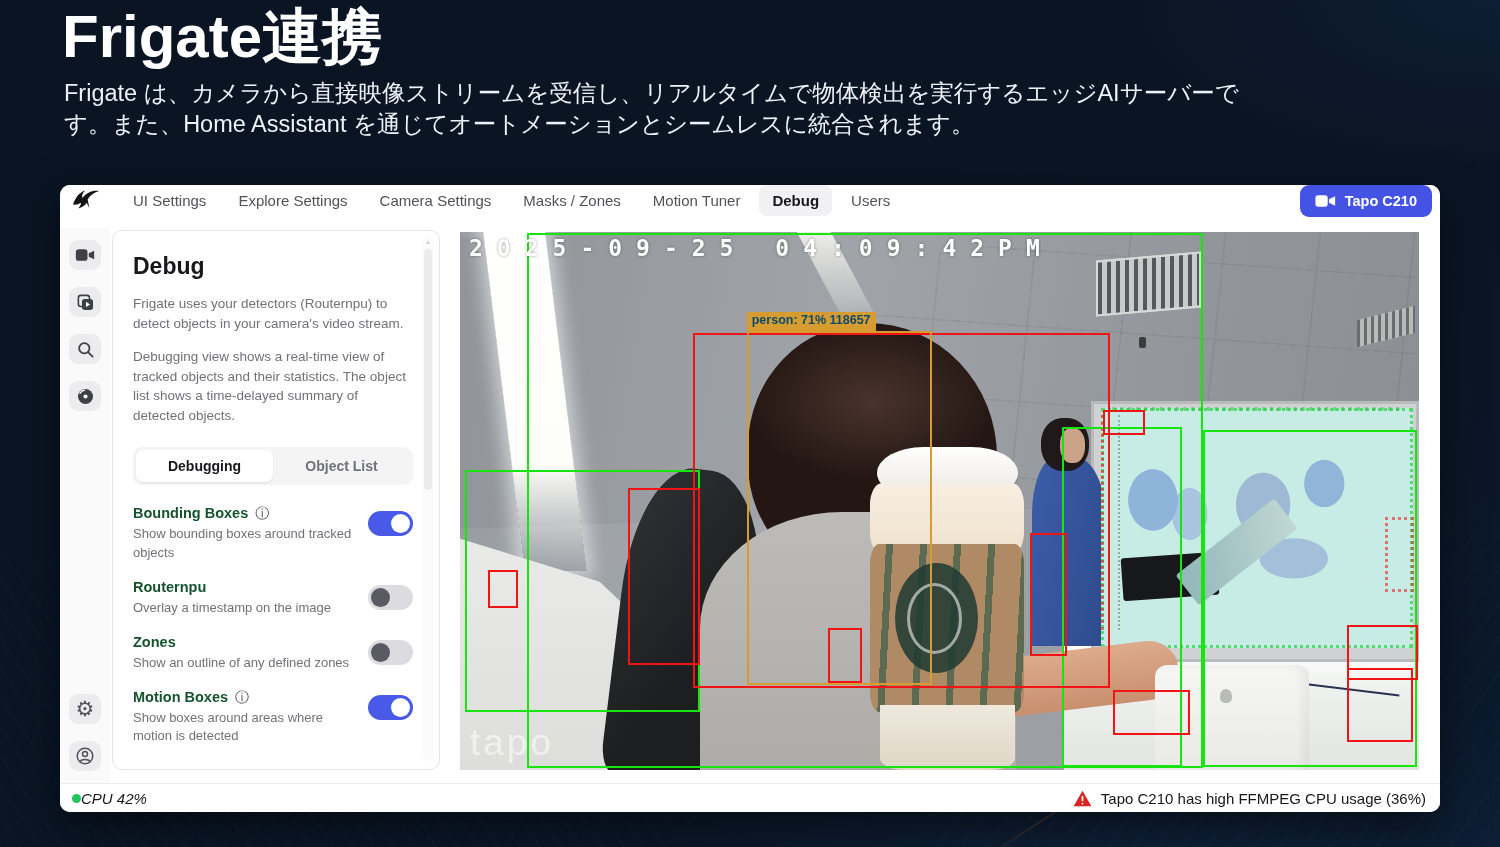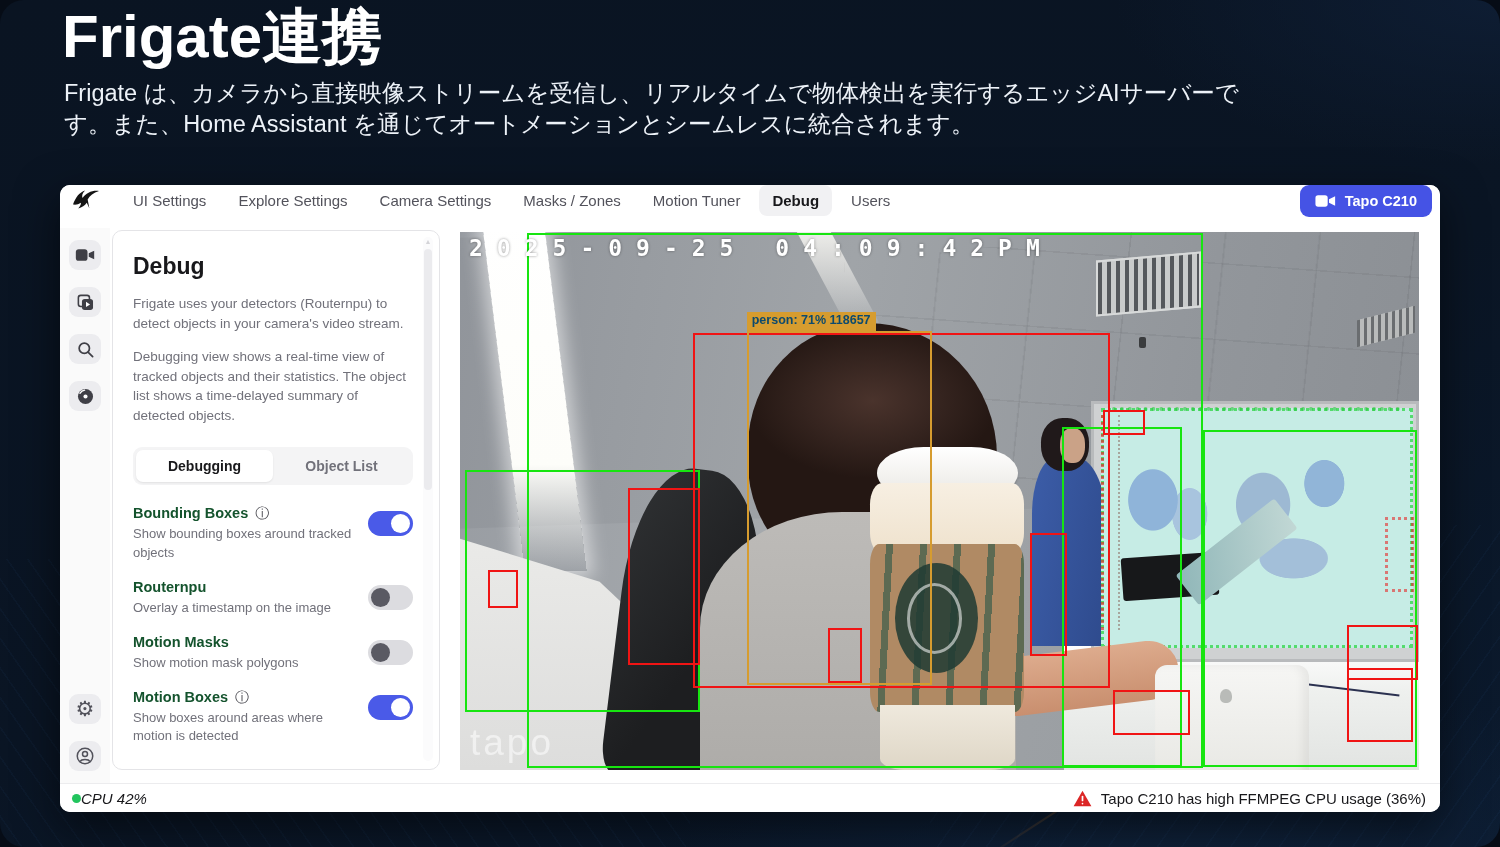--- a/index.html
+++ b/index.html
@@ -1,21 +1,21 @@
 <!DOCTYPE html>
 <html><head>
 <meta charset="utf-8">
 <style>
   html,body{margin:0;padding:0;background:#060c16;}
   *{box-sizing:border-box;}
   .slide{position:relative;width:1500px;height:847px;overflow:hidden;
     background:radial-gradient(900px 420px at 78% 108%, #10233c 0%, rgba(16,35,60,0) 60%),
                radial-gradient(700px 300px at 100% 0%, #0e1d33 0%, rgba(14,29,51,0) 55%),
                linear-gradient(160deg,#0a1422 0%,#0a1524 55%,#0b1a2e 100%);
-    font-family:"Liberation Sans","DejaVu Sans",sans-serif;border-radius:24px;}
+    font-family:"Liberation Sans","DejaVu Sans",sans-serif;}
   .decor{position:absolute;pointer-events:none;}
   .decor-bl{left:0;bottom:0;width:46%;height:34%;opacity:.5;
     background:repeating-linear-gradient(55deg, rgba(52,110,180,.10) 0 1.5px, transparent 1.5px 17px);}
   .decor-br{right:0;bottom:0;width:38%;height:38%;opacity:.5;
     background:repeating-linear-gradient(-55deg, rgba(52,110,180,.10) 0 1.5px, transparent 1.5px 20px);}
   .decor-line{right:14%;bottom:9%;width:340px;height:2px;transform:rotate(-33deg);
     background:linear-gradient(90deg, transparent, rgba(205,125,45,.45), transparent);}
 
   
   .slide-header{position:absolute;left:62px;top:4px;}
@@ -269,24 +269,24 @@
       </div>
       <div class="setting-desc">Overlay a timestamp on the image</div>
     </div>
     <div class="toggle">
                 <div class="knob"></div>
               </div>
   </div>
             <div class="setting-row">
     <div class="setting-text">
       <div class="setting-label-line">
-        <span class="setting-label">Motion Masks</span>
-
-      </div>
-      <div class="setting-desc">Show motion mask polygons</div>
+        <span class="setting-label">Zones</span>
+
+      </div>
+      <div class="setting-desc">Show an outline of any defined zones</div>
     </div>
     <div class="toggle">
                 <div class="knob"></div>
               </div>
   </div>
             <div class="setting-row">
     <div class="setting-text">
       <div class="setting-label-line">
         <span class="setting-label">Motion Boxes</span>
         <span class="info-icon">ⓘ</span>

